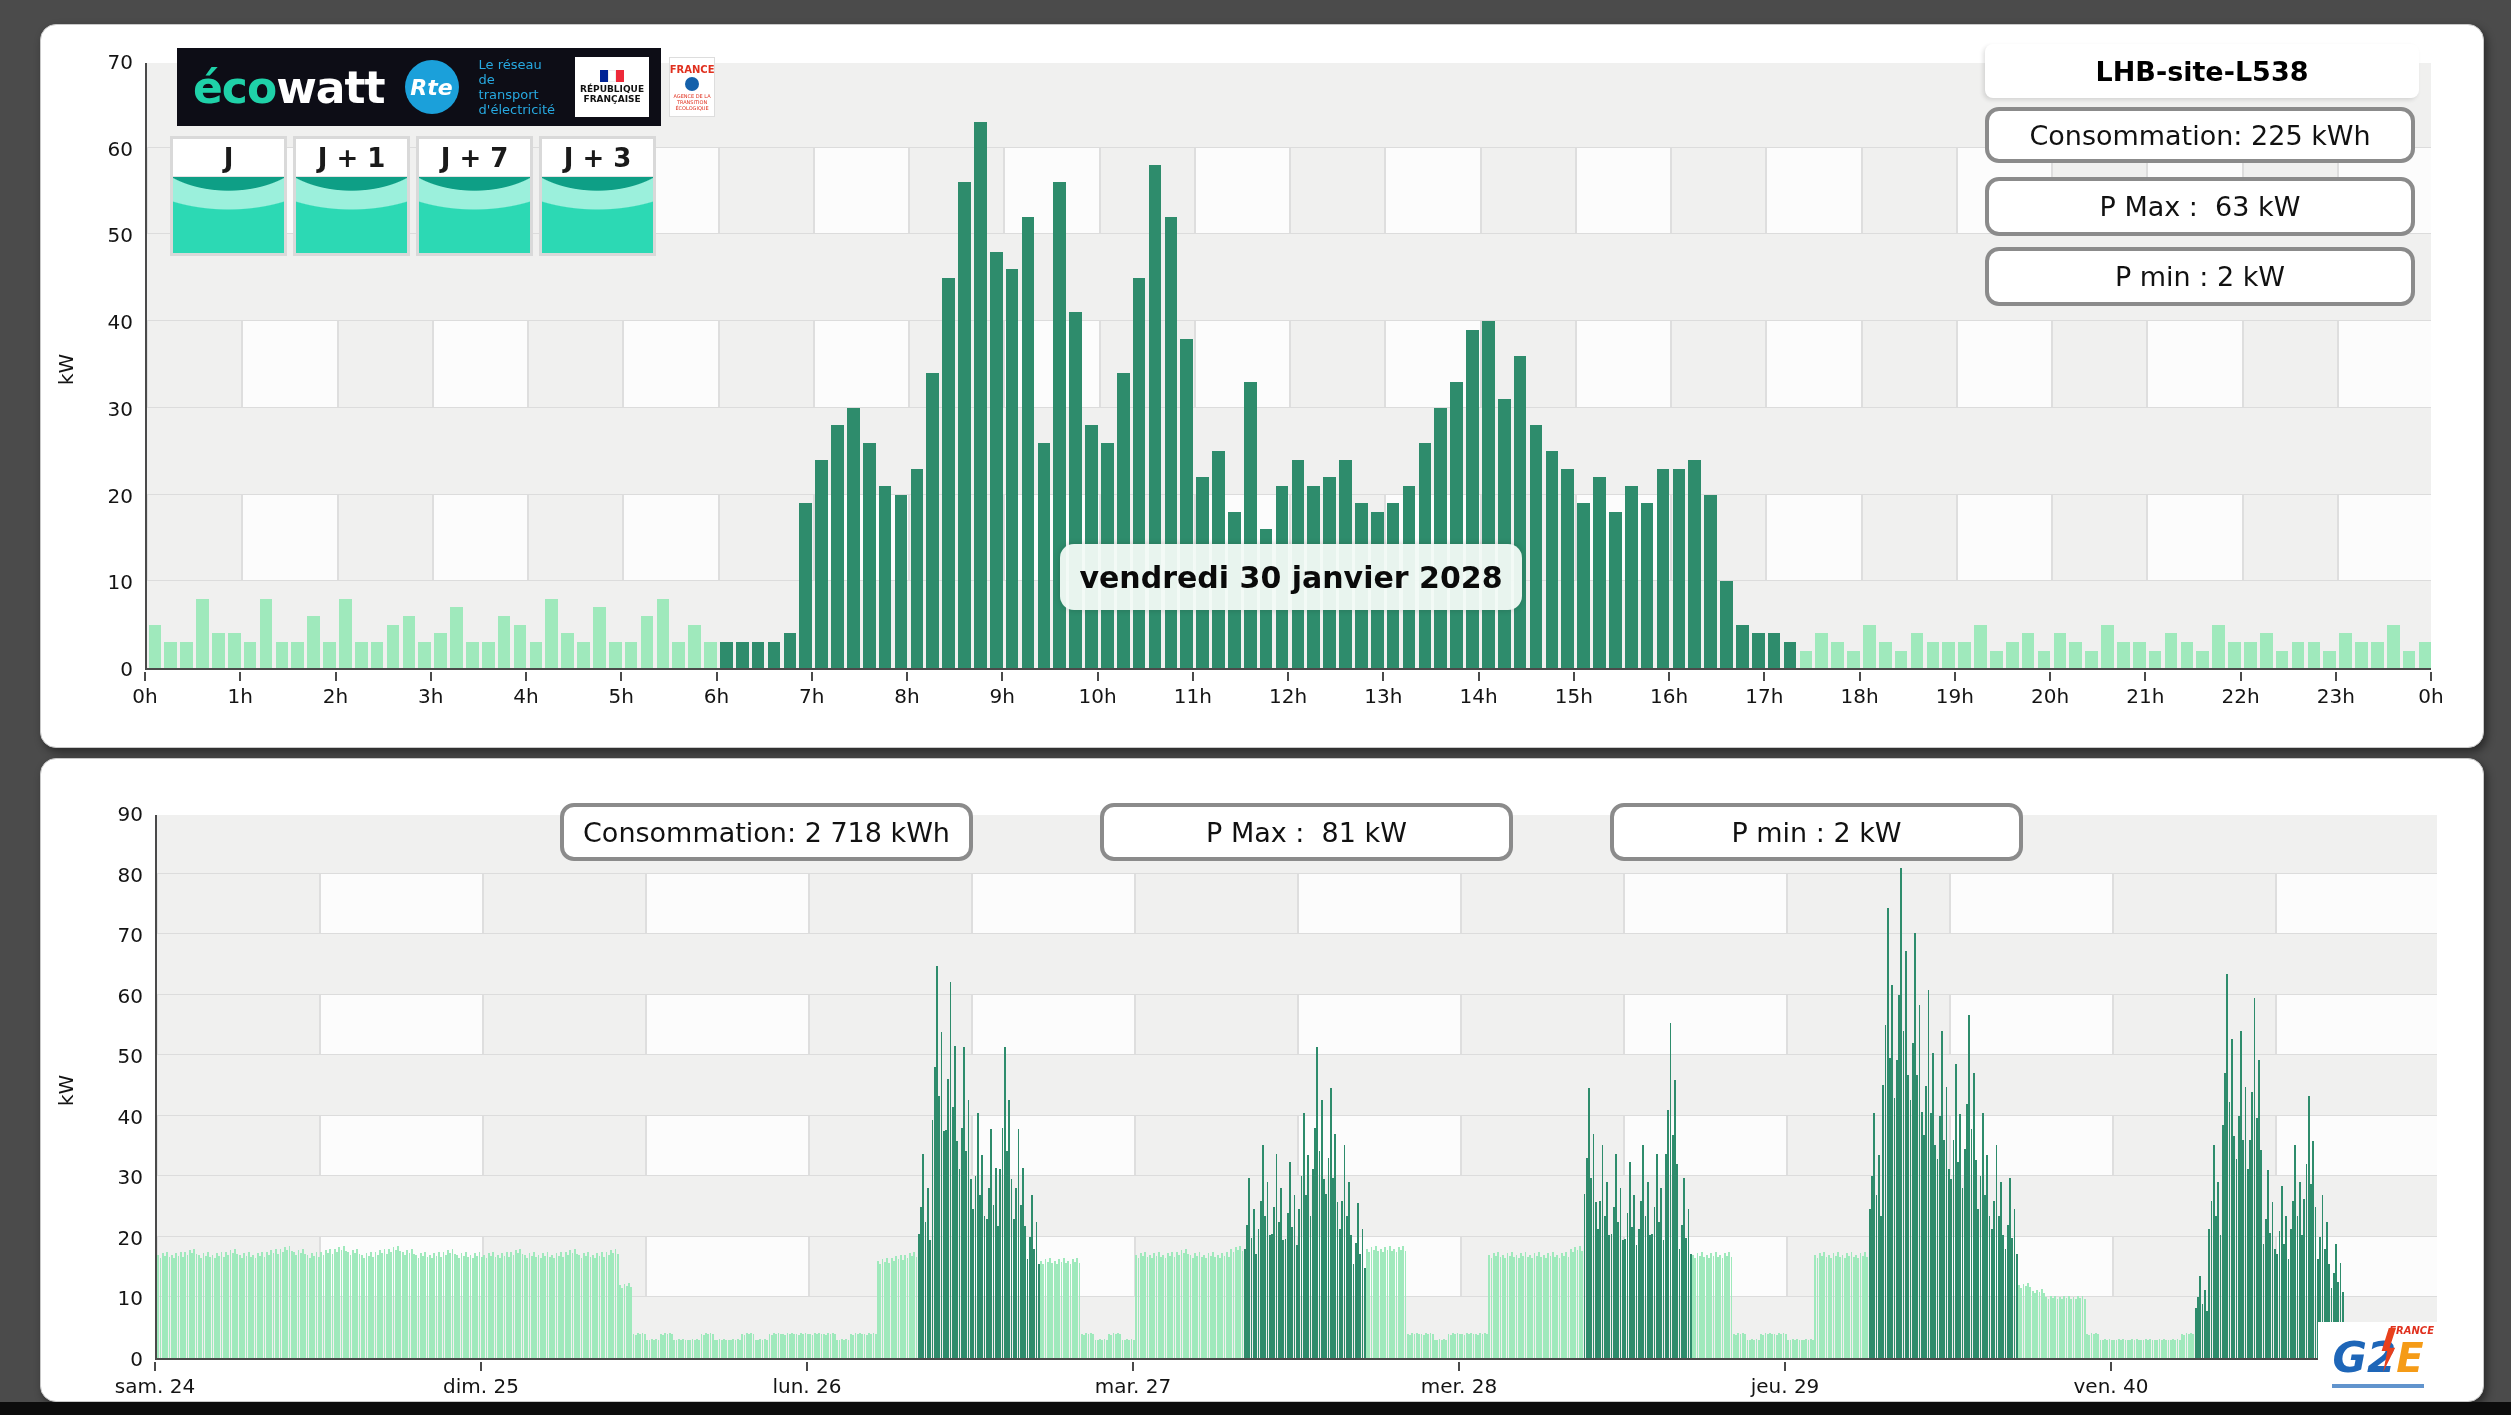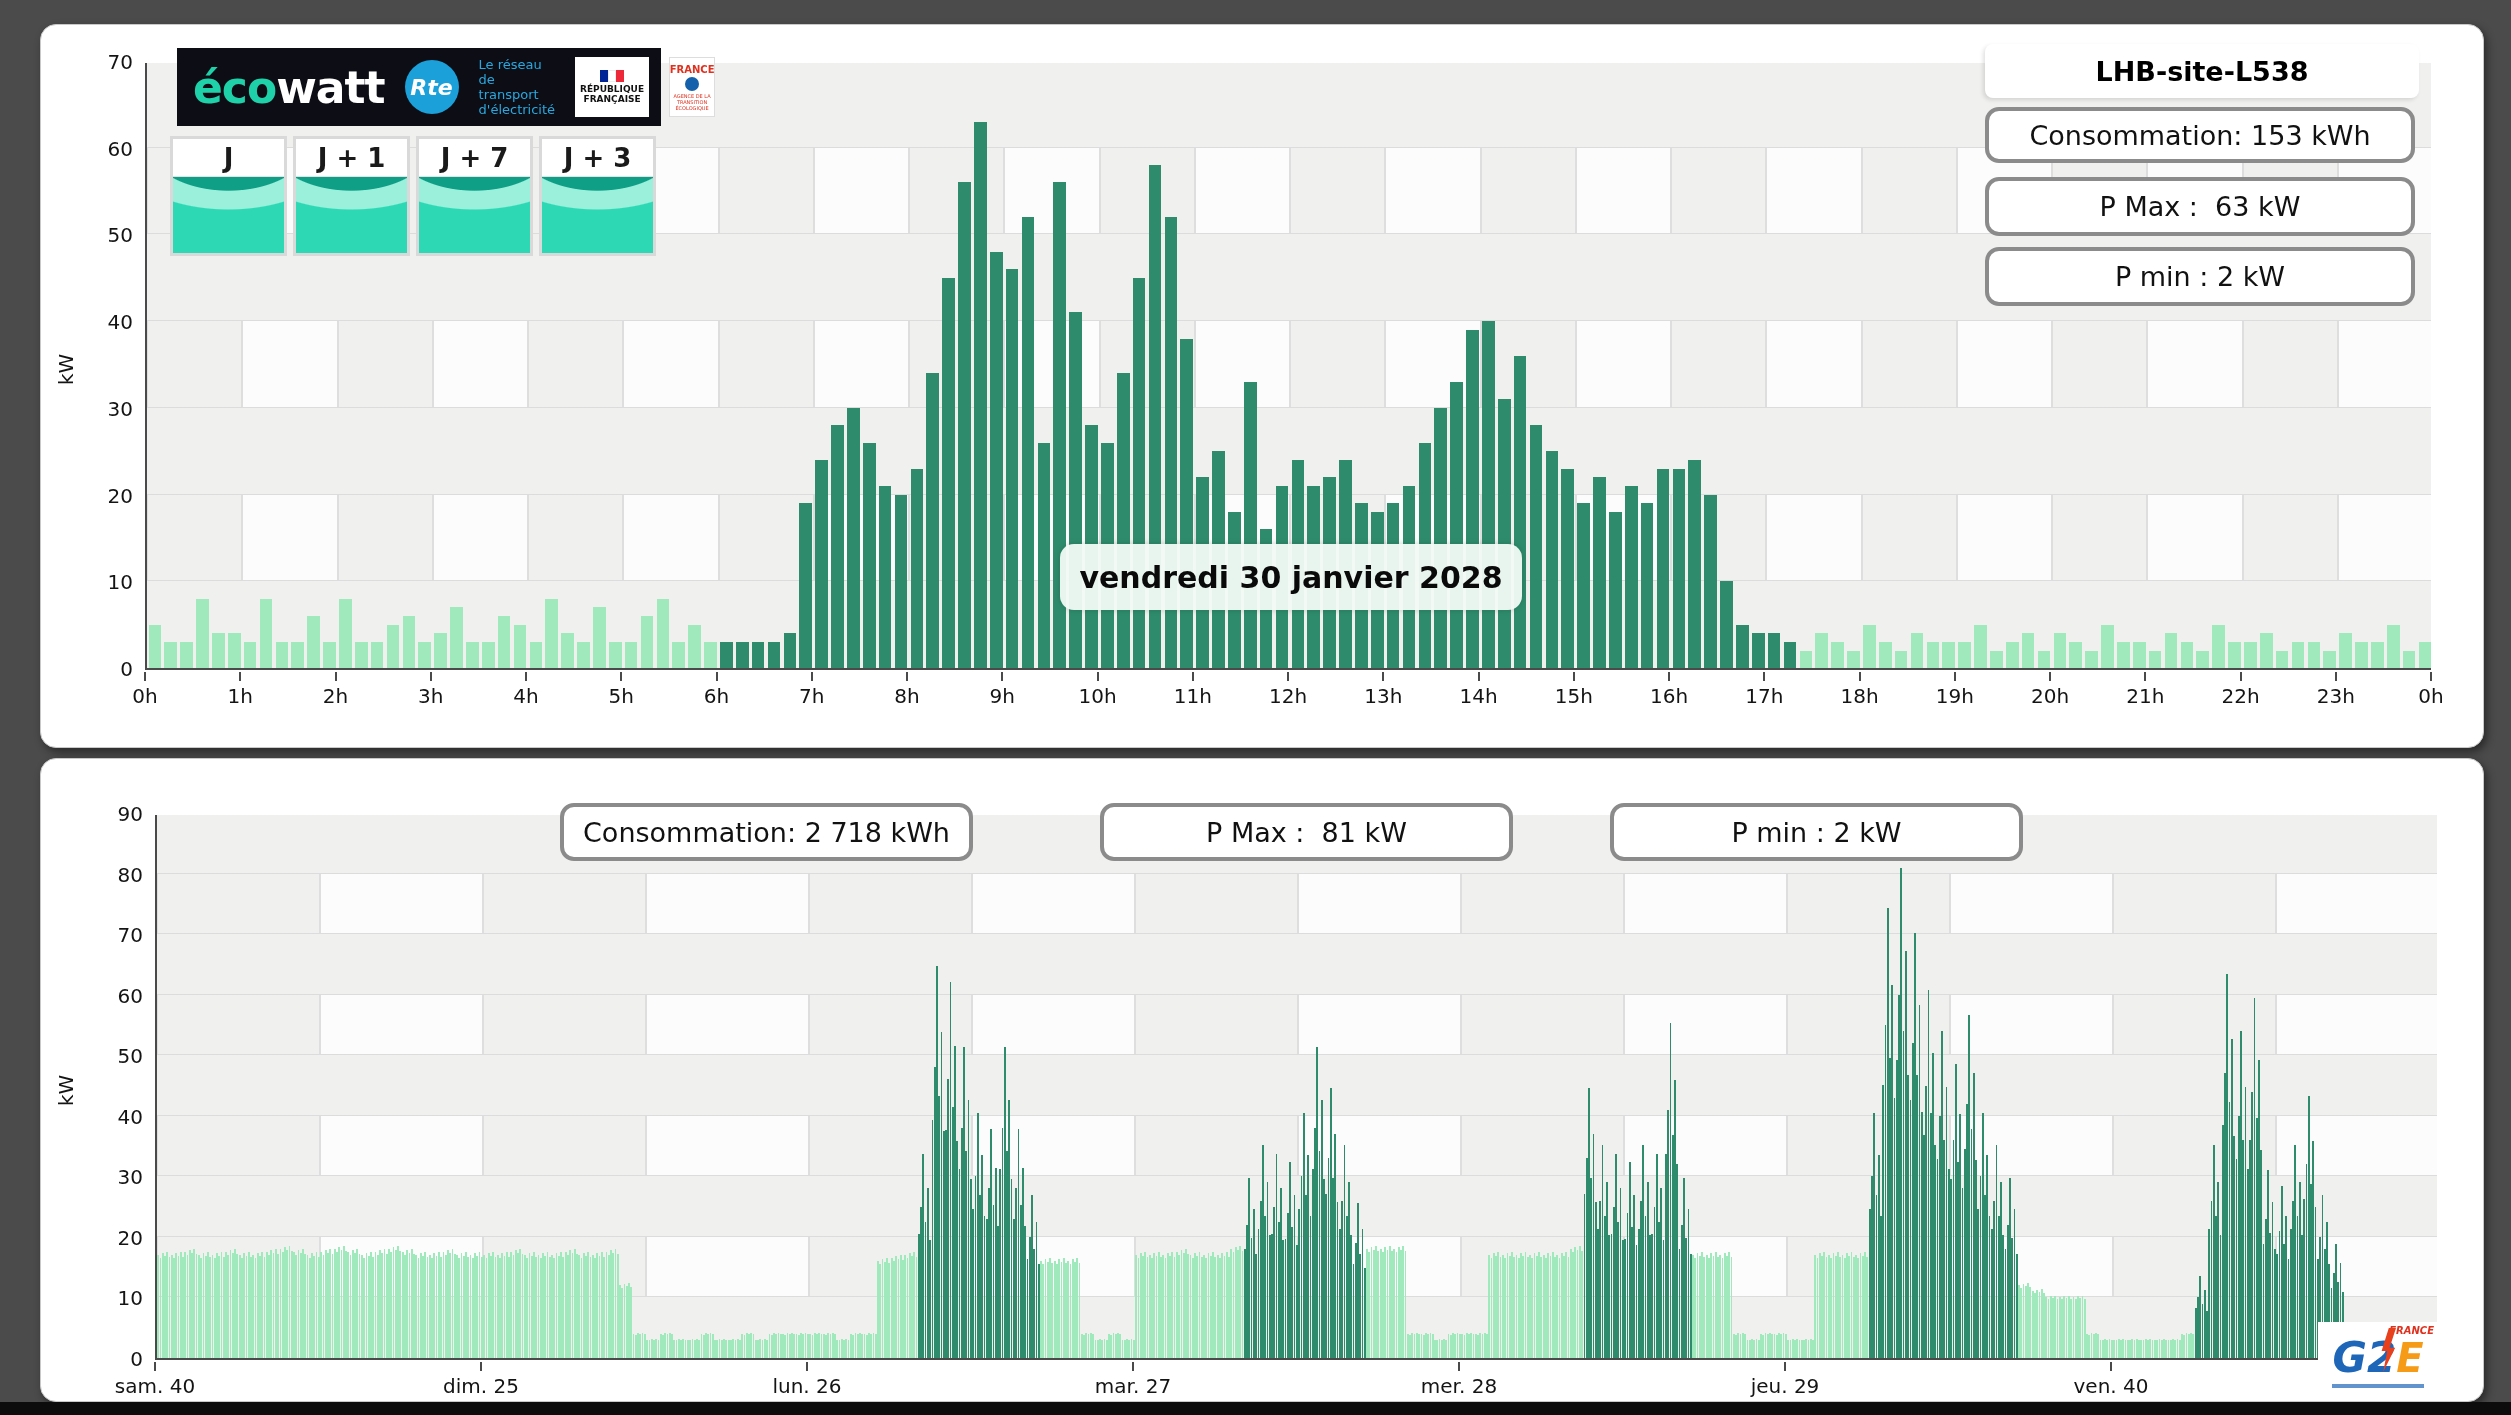--- a/index.html
+++ b/index.html
@@ -1429,21 +1429,21 @@
     <span class="ylab" style="left: 79px; top: 50px; width: 54px;">70</span>
     <span class="axisname" style="left: 46px; top: 352.5px; width: 40px;">kW</span>
     <div class="tick" style="left: 154px; top: 1362px;"></div>
     <div class="tick" style="left: 480px; top: 1362px;"></div>
     <div class="tick" style="left: 806px; top: 1362px;"></div>
     <div class="tick" style="left: 1132px; top: 1362px;"></div>
     <div class="tick" style="left: 1458px; top: 1362px;"></div>
     <div class="tick" style="left: 1784px; top: 1362px;"></div>
     <div class="tick" style="left: 2110px; top: 1362px;"></div>
     <div class="tick" style="left: 2436px; top: 1362px;"></div>
-    <span class="xlab" style="left: 85px; top: 1374px; width: 140px;">sam. 40</span>
+    <span class="xlab" style="left: 85px; top: 1374px; width: 140px;">sam. 24</span>
     <span class="xlab" style="left: 411px; top: 1374px; width: 140px;">dim. 25</span>
     <span class="xlab" style="left: 737px; top: 1374px; width: 140px;">lun. 26</span>
     <span class="xlab" style="left: 1063px; top: 1374px; width: 140px;">mar. 27</span>
     <span class="xlab" style="left: 1389px; top: 1374px; width: 140px;">mer. 28</span>
     <span class="xlab" style="left: 1715px; top: 1374px; width: 140px;">jeu. 29</span>
     <span class="xlab" style="left: 2041px; top: 1374px; width: 140px;">ven. 40</span>
     <span class="ylab" style="left: 89px; top: 1347px; width: 54px;">0</span>
     <span class="ylab" style="left: 89px; top: 1286.44px; width: 54px;">10</span>
     <span class="ylab" style="left: 89px; top: 1225.89px; width: 54px;">20</span>
     <span class="ylab" style="left: 89px; top: 1165.33px; width: 54px;">30</span>
@@ -1497,21 +1497,21 @@
     <div class="tile-head">J + 7</div>
     <div class="tile-img"></div>
   </div>
   <div class="tile">
     <div class="tile-head">J + 3</div>
     <div class="tile-img"></div>
   </div>
 </div>
 
 <div id="site-title">LHB-site-L538</div>
-<div class="statbox" id="stat-d1">Consommation: 153 kWh</div>
+<div class="statbox" id="stat-d1">Consommation: 225 kWh</div>
 <div class="statbox" id="stat-d2">P Max :&nbsp; 63 kW</div>
 <div class="statbox" id="stat-d3">P min : 2 kW</div>
 <div id="annotation">vendredi 30 janvier 2028</div>
 
 <div class="statbox" id="stat-w1">Consommation: 2 718 kWh</div>
 <div class="statbox" id="stat-w2">P Max :&nbsp; 81 kW</div>
 <div class="statbox" id="stat-w3">P min : 2 kW</div>
 
 <div id="g2e">
   <span class="g2">G2</span>

